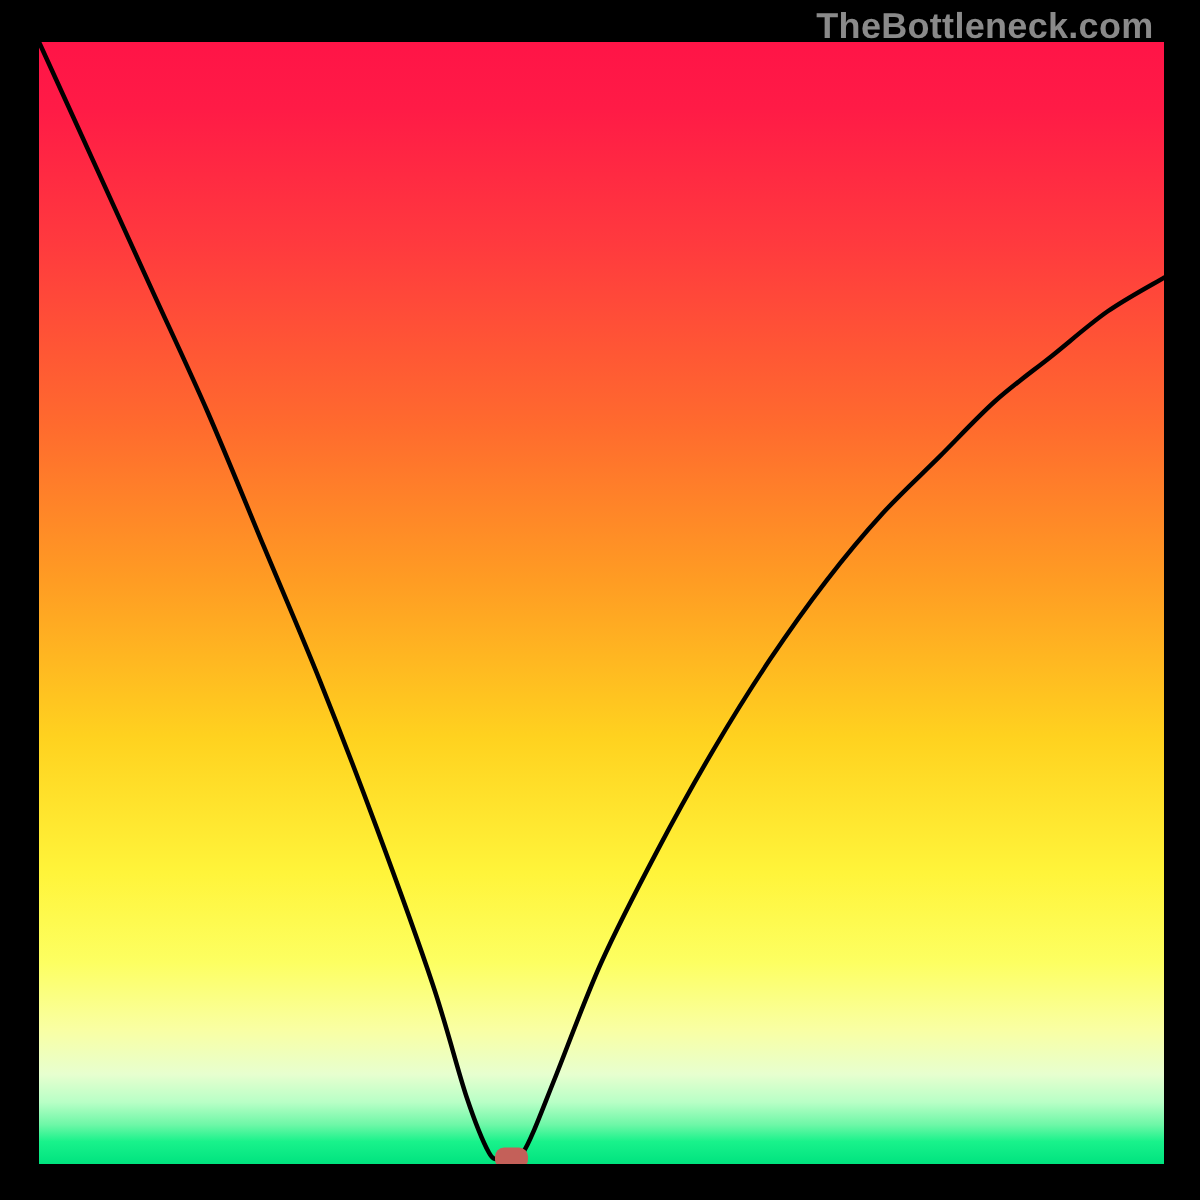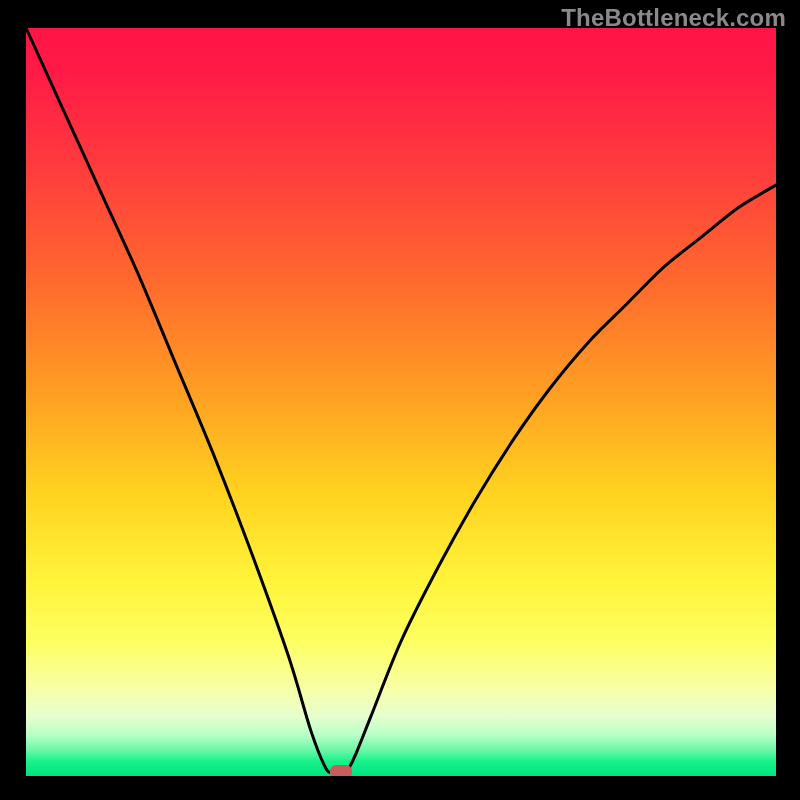--- a/index.html
+++ b/index.html
@@ -14,21 +14,21 @@
     position: absolute;
     left: 0;
     top: 0;
     width: 800px;
     height: 800px;
     background: #000;
   }
   .watermark {
     position: absolute;
     top: 4px;
-    right: 14px;
+    right: 31px;
     font-family: Arial, Helvetica, sans-serif;
     font-size: 24px;
     font-weight: 600;
     color: #8a8a8a;
     letter-spacing: 0.2px;
   }
   .plot {
     position: absolute;
     left: 26px;
     top: 28px;

